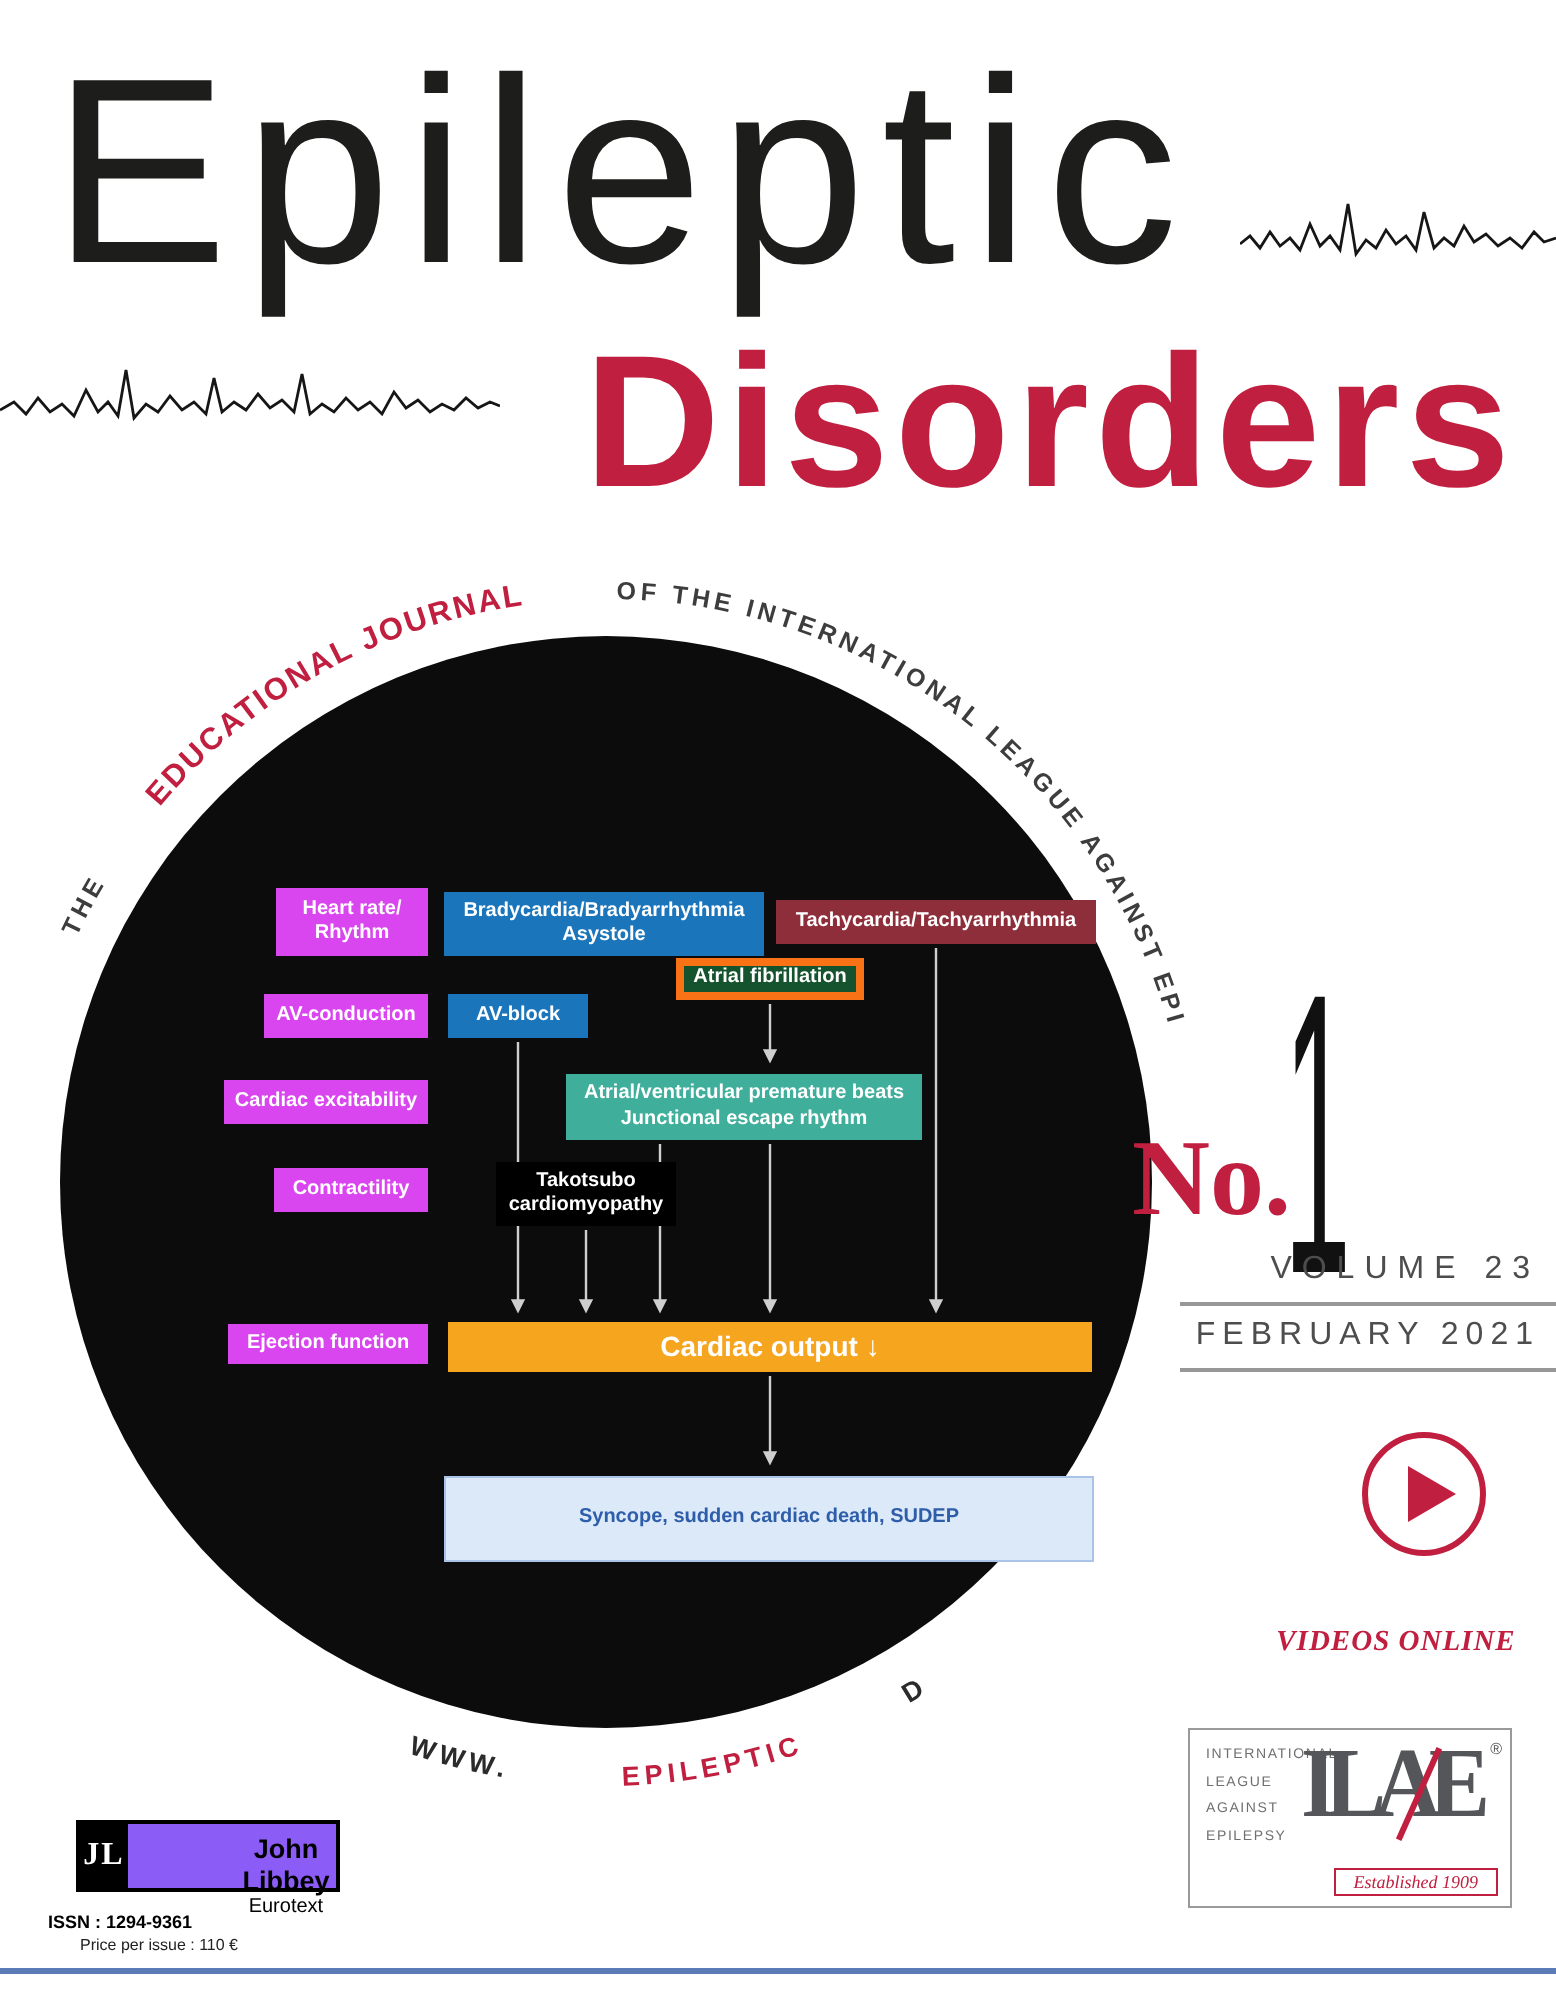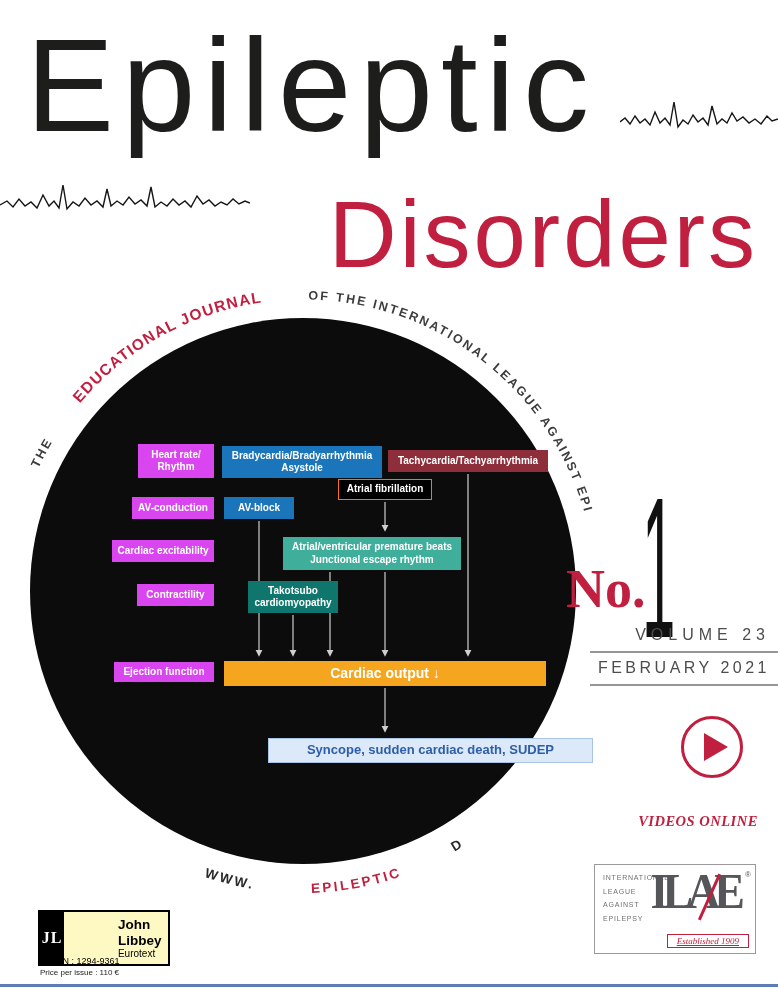--- a/index.html
+++ b/index.html
@@ -2,22 +2,22 @@
 <html><head>
 <meta charset="utf-8">
 <style>
   html,body{margin:0;padding:0;background:#ffffff;}
   .page{position:relative;width:778px;height:1000px;background:#fff;overflow:hidden;
         font-family:"Liberation Sans",sans-serif;}
 
   
   .title-top{position:absolute;left:26px;top:20px;font-size:132px;font-weight:400;
              color:#1d1d1b;letter-spacing:8px;line-height:1;z-index:5;}
-  .title-bottom{position:absolute;right:20px;top:164px;font-size:94px;font-weight:normal;
-                color:#c01f3f;letter-spacing:3px;line-height:1;z-index:5;margin-top:24px;}
+  .title-bottom{position:absolute;right:20px;top:164px;font-size:94px;font-weight:bold;
+                color:#c01f3f;letter-spacing:3px;line-height:1;z-index:5;}
   .eeg{position:absolute;z-index:4;}
   .eeg polyline{fill:none;stroke:#161616;stroke-width:1.4;}
   .eeg-right{left:620px;top:95px;width:158px;height:55px;}
   .eeg-left{left:0px;top:176px;width:250px;height:55px;}
 
   
   .circle{position:absolute;left:30px;top:318px;width:546px;height:546px;border-radius:50%;
           background:#0c0c0c;z-index:1;}
 
   
@@ -34,31 +34,31 @@
   
   .flow{position:absolute;left:30px;top:318px;width:546px;height:546px;z-index:3;}
   .flow-arrows{position:absolute;left:0;top:0;}
   .fl{stroke:#cfcfcf;stroke-width:1.2;}
   .fb{position:absolute;display:flex;align-items:center;justify-content:center;text-align:center;
       font:bold 10px/1.25 "Liberation Sans",sans-serif;color:#fff;white-space:pre-line;}
   .lbl{background:#d946ef;}
   #b-heart{left:108px;top:126px;width:76px;height:34px;}
   #b-brady{left:192px;top:128px;width:160px;height:32px;background:#1b75bb;}
   #b-tachy{left:358px;top:132px;width:160px;height:22px;background:#8e2e3a;}
-  #b-afib{left:308px;top:161px;width:94px;height:21px;background:#000000;border:1px solid #f97316;box-sizing:border-box;}
+  #b-afib{left:308px;top:161px;width:94px;height:21px;background:#14532d;border:4px solid #f97316;box-sizing:border-box;}
   #b-avcon{left:102px;top:179px;width:82px;height:22px;}
   #b-avblock{left:194px;top:179px;width:70px;height:22px;background:#1b75bb;}
   #b-excit{left:82px;top:222px;width:102px;height:22px;}
   #b-premature{left:253px;top:219px;width:178px;height:33px;background:#3fae9b;}
   #b-contract{left:107px;top:266px;width:77px;height:22px;}
-  #b-tako{left:218px;top:263px;width:90px;height:32px;background:#0f766e;}
+  #b-tako{left:218px;top:263px;width:90px;height:32px;background:#000000;}
   #b-eject{left:84px;top:344px;width:100px;height:20px;}
   #b-cardout{left:194px;top:343px;width:322px;height:25px;background:#f6a51f;font-size:14px;}
-  #b-outcome{left:192px;top:420px;width:325px;height:25px;background:#dce9f9;border:1px solid #a9c4e8;
-             box-sizing:border-box;color:#2e5da9;font-size:13px;margin-left:46px;}
+  #b-outcome{left:192px;top:420px;width:325px;height:43px;background:#dce9f9;border:1px solid #a9c4e8;
+             box-sizing:border-box;color:#2e5da9;font-size:10px;}
 
   
   .issue-no{position:absolute;left:566px;top:562px;font-family:"Liberation Serif",serif;
             font-weight:bold;font-size:54px;color:#c01f3f;line-height:1;z-index:4;}
   .issue-num{position:absolute;left:642px;top:468px;font-family:"Liberation Sans",sans-serif;
              font-size:200px;line-height:1;color:#111;transform:scaleX(0.3);
              transform-origin:top left;z-index:4;}
   .vol-block{position:absolute;left:590px;top:626px;right:0;z-index:4;}
   .vol-line{font-size:16px;color:#4d4d4d;letter-spacing:5px;text-align:right;
             padding:0 8px 7px 0;border-bottom:2px solid #979797;}
@@ -79,31 +79,31 @@
             border:1px solid #9a9a9a;background:#fff;z-index:4;}
   .ilae-words{position:absolute;left:8px;top:9px;font-size:7px;color:#6f6f6f;letter-spacing:0.8px;}
   .ilae-words div{margin-bottom:6.5px;}
   .ilae-acronym{position:absolute;right:16px;top:2px;font-family:"Liberation Serif",serif;
                 font-weight:bold;font-size:46px;color:#55565a;letter-spacing:-6px;
                 transform:scaleY(1.08);transform-origin:top right;line-height:1;}
   .ilae-slash{position:absolute;right:44px;top:7px;width:3px;height:50px;background:#c01f3f;
               transform:rotate(24deg);}
   .ilae-reg{position:absolute;right:4px;top:5px;font-size:8px;color:#555;}
   .ilae-est{position:absolute;right:6px;bottom:5px;border:1px solid #c01f3f;color:#c01f3f;
-            font:italic 9px "Liberation Serif",serif;padding:1px 9px;text-decoration:underline;}
-
-  
-  .jl-box{position:absolute;left:38px;top:910px;width:132px;height:56px;box-sizing:border-box;
-          border:2px solid #000;display:flex;background:#fef9c3;z-index:4;}
+            font:italic 9px "Liberation Serif",serif;padding:1px 9px;}
+
+  
+  .jl-box{position:absolute;left:38px;top:910px;width:132px;height:36px;box-sizing:border-box;
+          border:2px solid #000;display:flex;background:#8b5cf6;z-index:4;text-align:center;}
   .jl-mark{width:38px;background:#000;color:#fff;display:flex;align-items:center;
            justify-content:center;font:bold 16px "Liberation Serif",serif;letter-spacing:1px;}
   .jl-text{padding:5px 0 0 7px;margin-left:47px;}
   .jl-name{font-weight:bold;font-size:13.5px;color:#000;line-height:1.15;}
   .jl-sub{font-size:10px;color:#000;line-height:1.15;}
-  .issn{position:absolute;left:48px;top:956px;font-weight:normal;font-size:9px;color:#000;z-index:4;}
+  .issn{position:absolute;left:24px;top:956px;font-weight:bold;font-size:9px;color:#000;z-index:4;}
   .price{position:absolute;left:40px;top:968px;font-size:8px;color:#222;z-index:4;}
 
   .bottom-rule{position:absolute;left:0;top:984px;width:100%;height:2.5px;background:#5c7cb8;z-index:4;}
 </style>
 </head>
 <body>
 
 <div class="page">
 
   <svg class="eeg eeg-left" viewBox="0 0 250 55">

